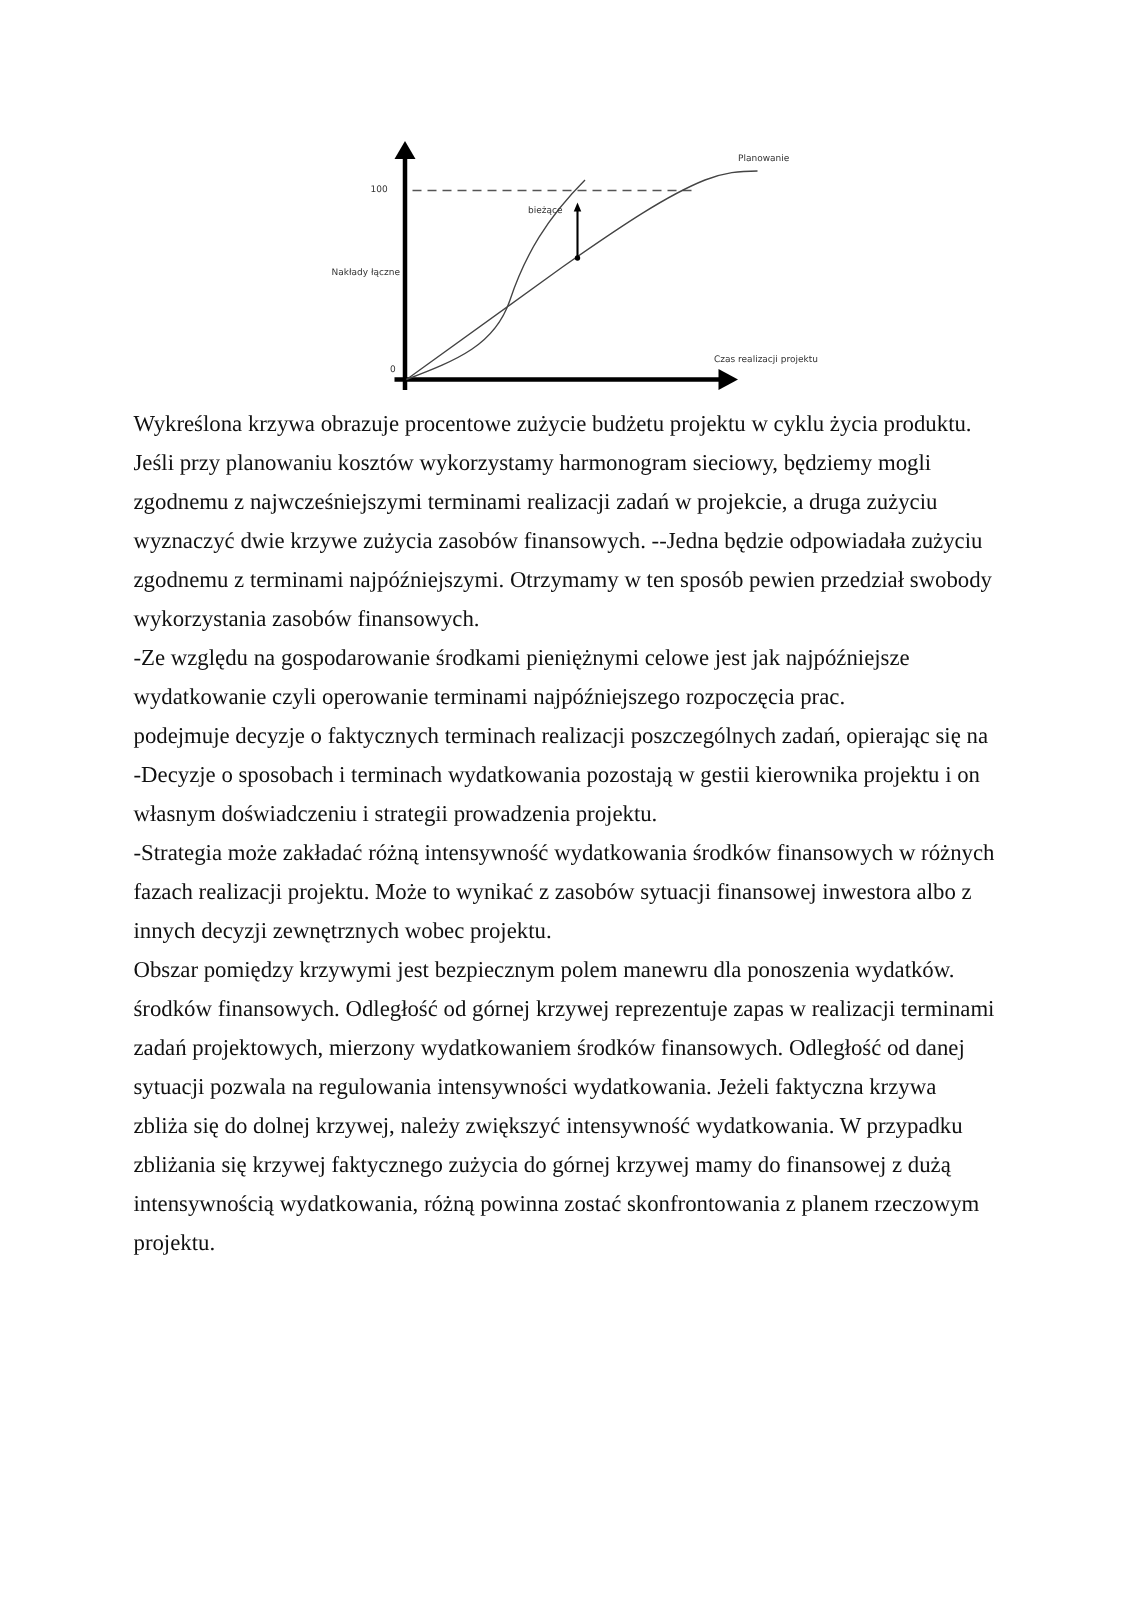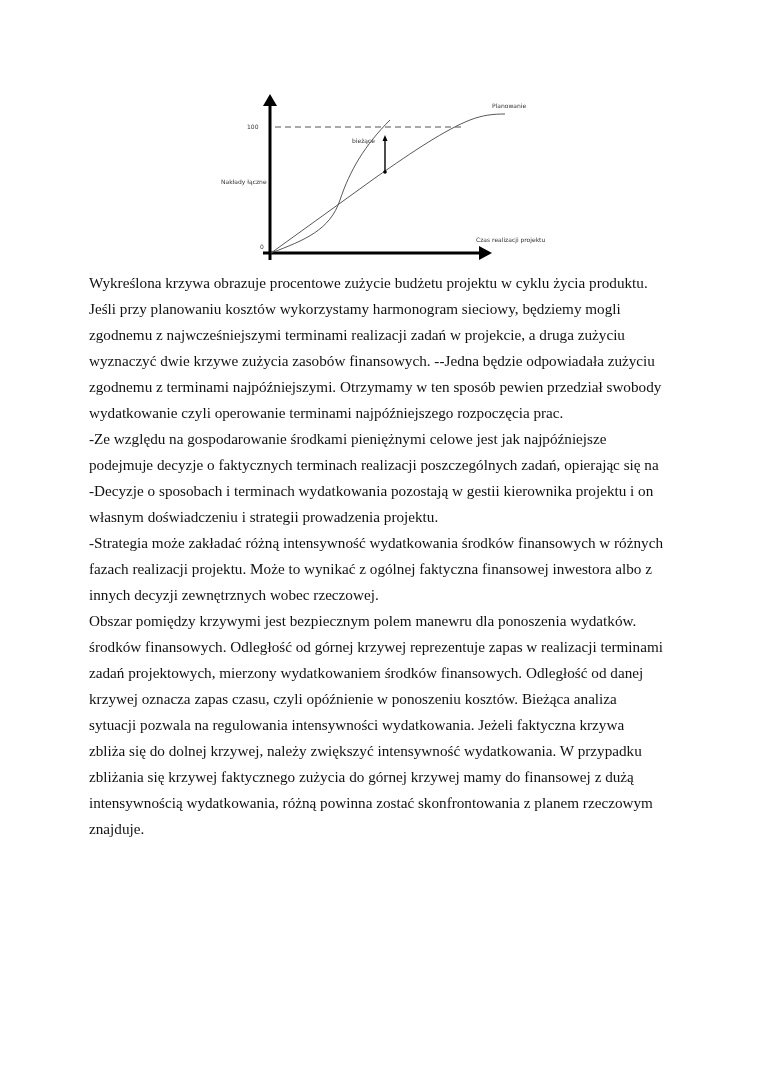--- a/index.html
+++ b/index.html
@@ -45,32 +45,32 @@
     <span class="fig-label" style="left:277px; top:12px;">Planowanie</span>
     <span class="fig-label" style="left:137px; top:47px;">bieżące</span>
   </div>
 
   <div class="body-text">
     <p>Wykreślona krzywa obrazuje procentowe zużycie budżetu projektu w cyklu życia produktu.</p>
     <p>Jeśli przy planowaniu kosztów wykorzystamy harmonogram sieciowy, będziemy mogli</p>
     <p>zgodnemu z najwcześniejszymi terminami realizacji zadań w projekcie, a druga zużyciu</p>
     <p>wyznaczyć dwie krzywe zużycia zasobów finansowych. --Jedna będzie odpowiadała zużyciu</p>
     <p>zgodnemu z terminami najpóźniejszymi. Otrzymamy w ten sposób pewien przedział swobody</p>
+    <p>wykorzystania zasobów finansowych.</p>
+    <p>-Ze względu na gospodarowanie środkami pieniężnymi celowe jest jak najpóźniejsze</p>
     <p>wydatkowanie czyli operowanie terminami najpóźniejszego rozpoczęcia prac.</p>
-    <p>-Ze względu na gospodarowanie środkami pieniężnymi celowe jest jak najpóźniejsze</p>
     <p>podejmuje decyzje o faktycznych terminach realizacji poszczególnych zadań, opierając się na</p>
     <p>-Decyzje o sposobach i terminach wydatkowania pozostają w gestii kierownika projektu i on</p>
     <p>własnym doświadczeniu i strategii prowadzenia projektu.</p>
     <p>-Strategia może zakładać różną intensywność wydatkowania środków finansowych w różnych</p>
-    <p>fazach realizacji projektu. Może to wynikać z ogólnej faktyczna finansowej inwestora albo z</p>
-    <p>innych decyzji zewnętrznych wobec rzeczowej.</p>
+    <p>fazach realizacji projektu. Może to wynikać z zasobów sytuacji finansowej inwestora albo z</p>
+    <p>innych decyzji zewnętrznych wobec projektu.</p>
     <p>Obszar pomiędzy krzywymi jest bezpiecznym polem manewru dla ponoszenia wydatków.</p>
     <p>środków finansowych. Odległość od górnej krzywej reprezentuje zapas w realizacji terminami</p>
     <p>zadań projektowych, mierzony wydatkowaniem środków finansowych. Odległość od danej</p>
-    <p>krzywej oznacza zapas czasu, czyli opóźnienie w ponoszeniu kosztów. Bieżąca analiza</p>
     <p>sytuacji  pozwala na regulowania intensywności wydatkowania. Jeżeli faktyczna krzywa</p>
     <p>zbliża się do dolnej krzywej, należy zwiększyć intensywność wydatkowania. W przypadku</p>
     <p>zbliżania się krzywej faktycznego zużycia do górnej krzywej mamy do finansowej z dużą</p>
     <p>intensywnością wydatkowania, różną powinna zostać skonfrontowania z planem rzeczowym</p>
-    <p>znajduje.</p>
+    <p>projektu.</p>
   </div>
 
 </div>
 
 </body></html>

